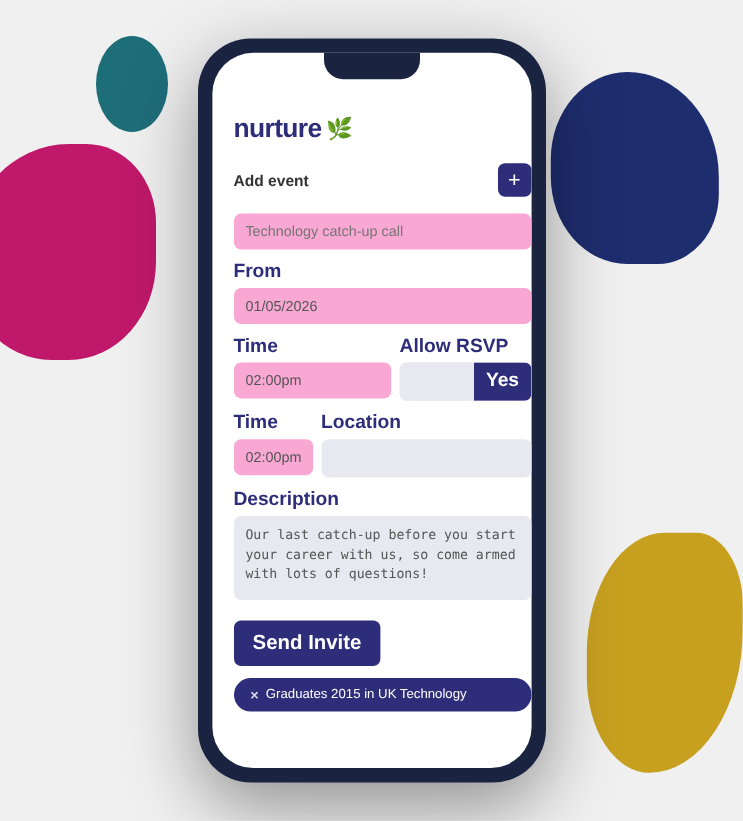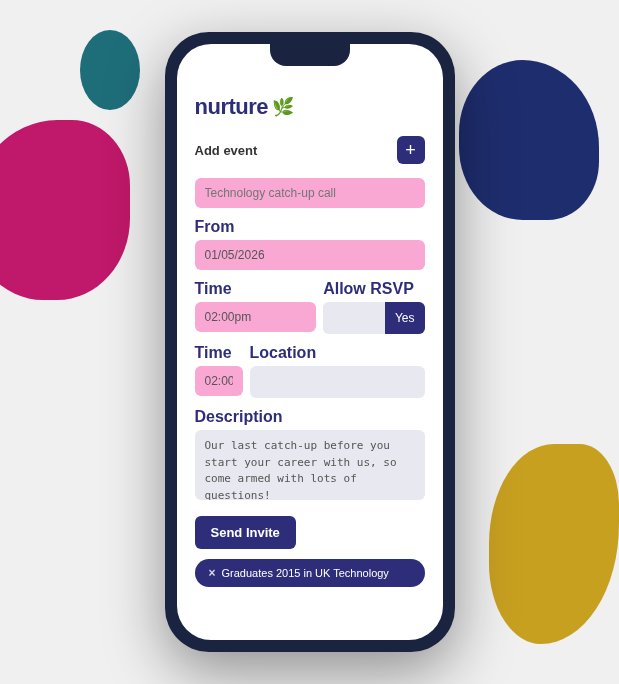--- a/index.html
+++ b/index.html
@@ -84,21 +84,21 @@
       background: #ffffff;
       border-radius: 34px;
       overflow: hidden;
       display: flex;
       flex-direction: column;
     }
 
     .screen-content {
       flex: 1;
       overflow-y: auto;
-      padding: 50px 18px 18px 18px;
+      padding: 50px 0 18px 18px;
       scrollbar-width: none;
     }
     .screen-content::-webkit-scrollbar { display: none; }
 
     
     .logo-area {
       display: flex;
       align-items: center;
       margin-bottom: 16px;
     }
@@ -197,22 +197,22 @@
 
     .toggle-off {
       flex: 1;
       background: #e8e8f0;
       height: 100%;
     }
 
     .toggle-yes {
       background: #2d2d7a;
       color: white;
-      font-size: 12px;
-      font-weight: 400;
+      font-size: 16px;
+      font-weight: 700;
       padding: 0 10px;
       height: 100%;
       display: flex;
       align-items: center;
       cursor: pointer;
     }
 
     .location-input {
       flex: 1;
       background: #e8e8f0;
@@ -239,21 +239,21 @@
       line-height: 1.5;
     }
 
     
     .send-btn {
       background: #2d2d7a;
       color: white;
       border: none;
       border-radius: 6px;
       padding: 9px 16px;
-      font-size: 13px;
+      font-size: 17px;
       font-weight: 600;
       cursor: pointer;
       margin-top: 12px;
       margin-bottom: 10px;
     }
 
     
     .tag-pill {
       display: flex;
       align-items: center;

